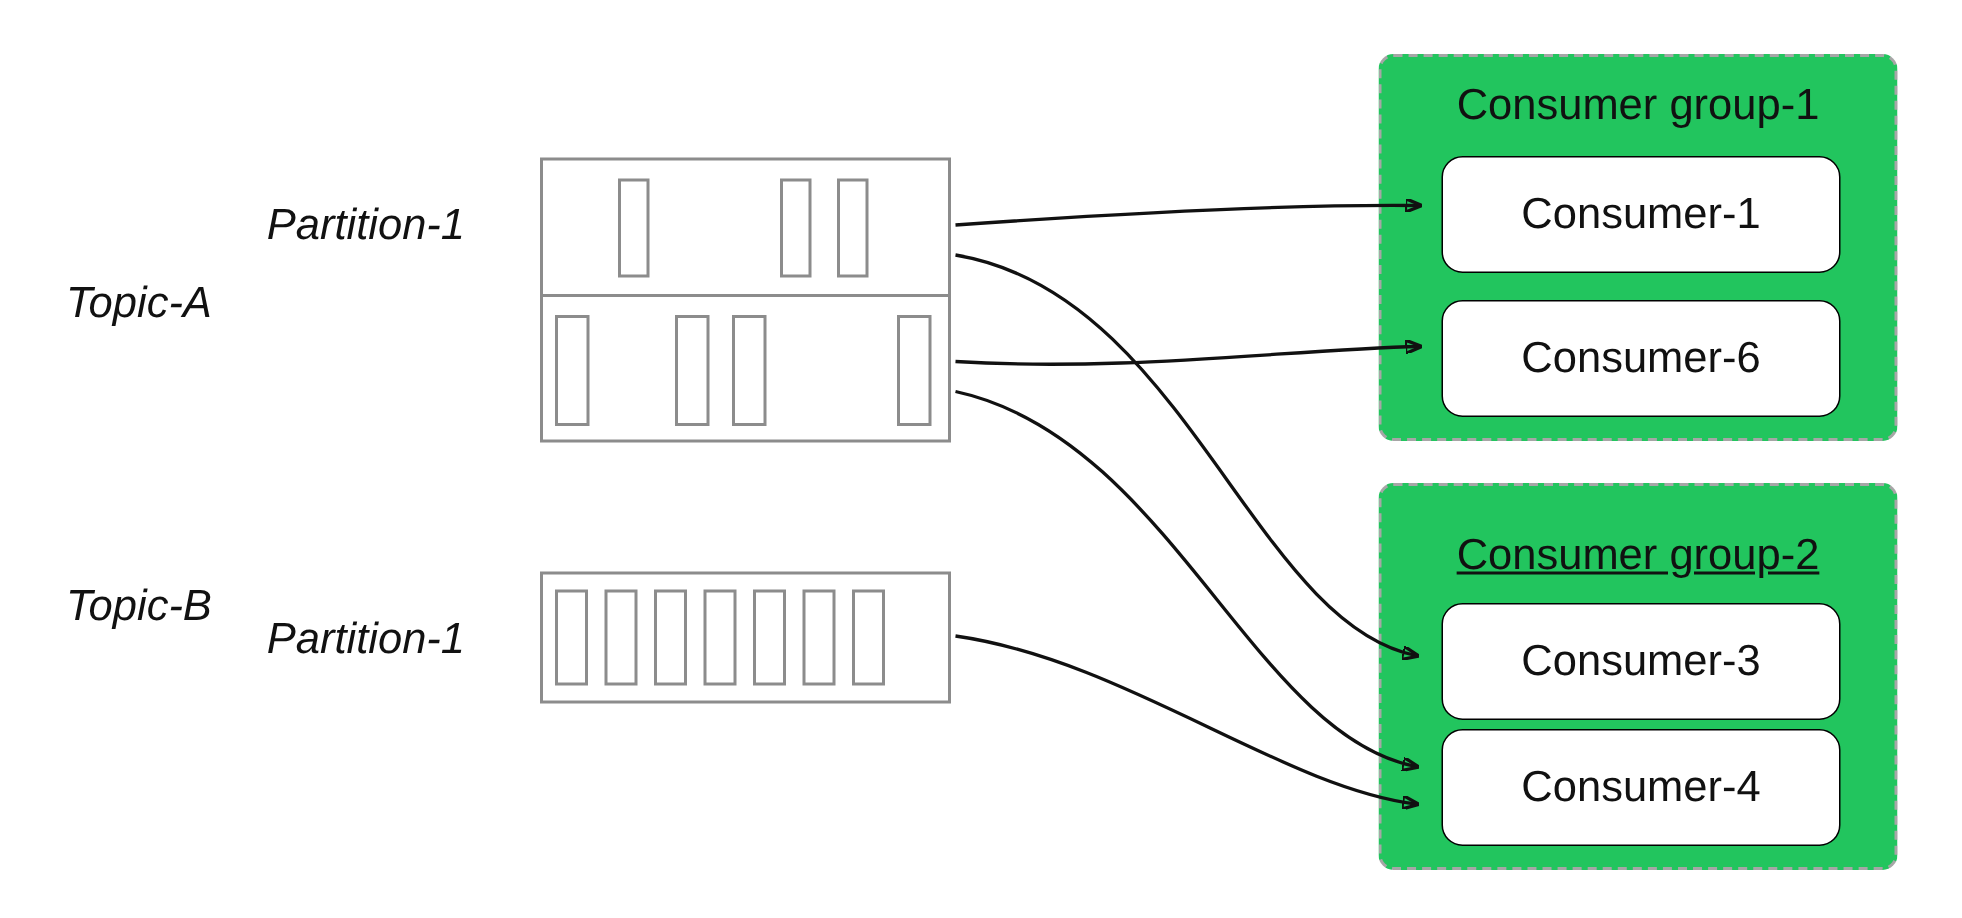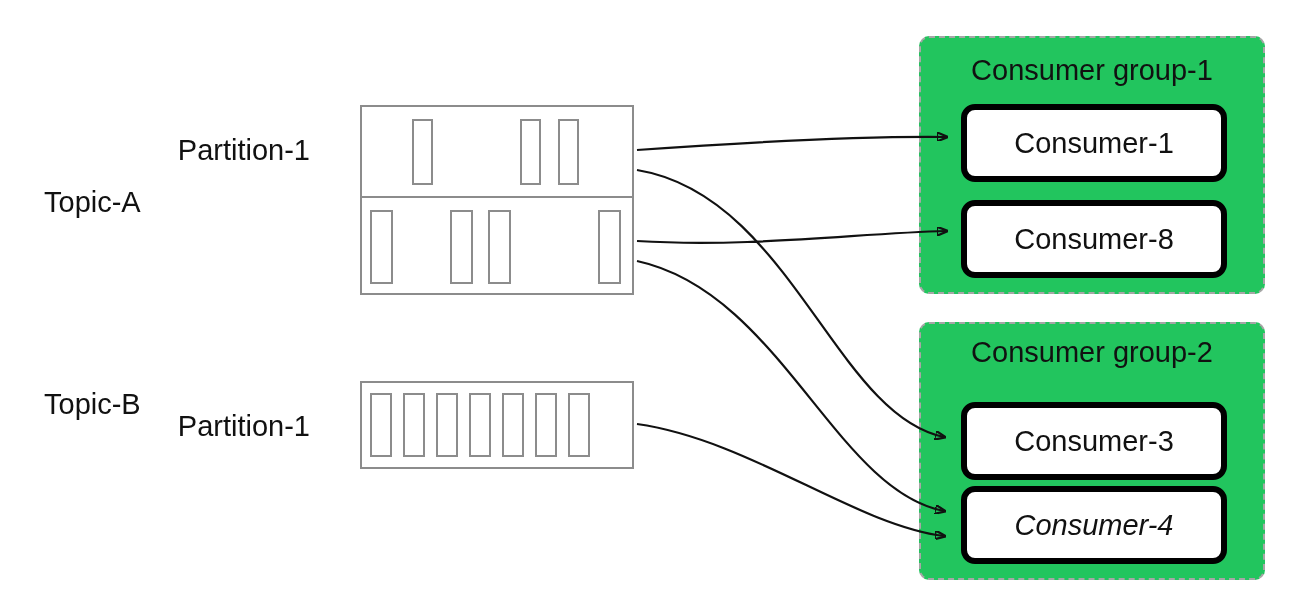--- a/index.html
+++ b/index.html
@@ -12,20 +12,21 @@
     font-family: "Liberation Sans", sans-serif;
     color: #111111;
     overflow: hidden;
   }
   .label {
     position: absolute;
     font-size: 29px;
     line-height: 33px;
     color: #111111;
     white-space: nowrap;
+    font-style: italic;
   }
   .label.right { text-align: right; }
 
   .part-box {
     position: absolute;
     border: 2px solid #8c8c8c;
     background: #ffffff;
   }
   .segment {
     position: absolute;
@@ -46,21 +47,21 @@
     text-align: center;
     font-size: 29px;
     line-height: 33px;
     color: #111111;
   }
   .consumer {
     position: absolute;
     left: 40px;
     width: 266px;
     height: 78px;
-    border: 6px solid #000000;
+    border: 1px solid #000000;
     border-radius: 14px;
     background: #ffffff;
     display: flex;
     align-items: center;
     justify-content: center;
     font-size: 29px;
     color: #111111;
   }
 
   .arrows {
@@ -107,27 +108,27 @@
     <div class="segment" style="left:74px;  top:10px; width:22px; height:64px;"></div>
     <div class="segment" style="left:107px; top:10px; width:22px; height:64px;"></div>
     <div class="segment" style="left:140px; top:10px; width:22px; height:64px;"></div>
     <div class="segment" style="left:173px; top:10px; width:22px; height:64px;"></div>
     <div class="segment" style="left:206px; top:10px; width:22px; height:64px;"></div>
   </div>
 
   <div class="group" style="left:919px; top:36px; width:346px; height:258px;">
     <div class="group-title" style="top:16px;">Consumer group-1</div>
     <div class="consumer" style="top:66px;">Consumer-1</div>
-    <div class="consumer" style="top:162px;">Consumer-8</div>
+    <div class="consumer" style="top:162px;">Consumer-6</div>
   </div>
 
   <div class="group" style="left:919px; top:322px; width:346px; height:258px;">
-    <div class="group-title" style="top:12px;">Consumer group-2</div>
+    <div class="group-title" style="top:30px;text-decoration:underline;">Consumer group-2</div>
     <div class="consumer" style="top:78px;">Consumer-3</div>
-    <div class="consumer" style="top:162px;font-style:italic;">Consumer-4</div>
+    <div class="consumer" style="top:162px;">Consumer-4</div>
   </div>
 
   <svg class="arrows" viewBox="0 0 1308 612" xmlns="http://www.w3.org/2000/svg">
     <defs>
       <marker id="arrowhead" markerWidth="11" markerHeight="9" refX="9" refY="4.5" orient="auto" markerUnits="userSpaceOnUse">
         <path d="M0,0 L11,4.5 L0,9 Z" fill="#111111" stroke="none"></path>
       </marker>
     </defs>
     <path d="M637,150 C750,142 860,136 946,137" marker-end="url(#arrowhead)"></path>
     <path d="M637,170 C790,195 835,415 944,437" marker-end="url(#arrowhead)"></path>

